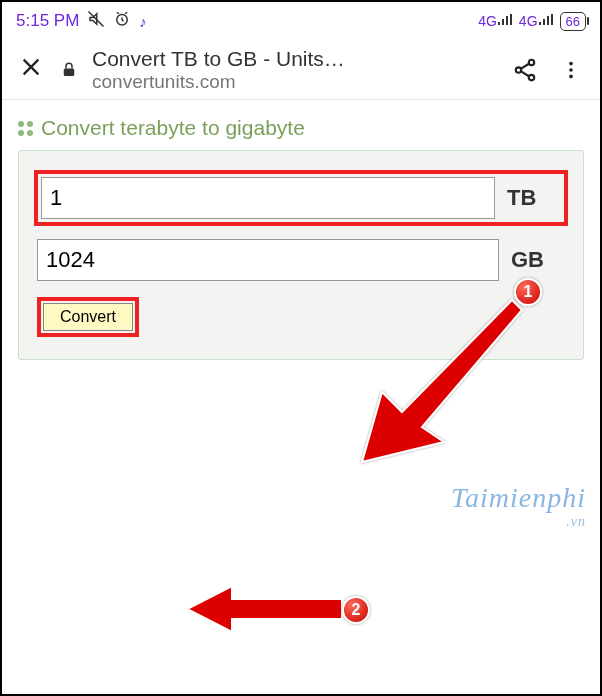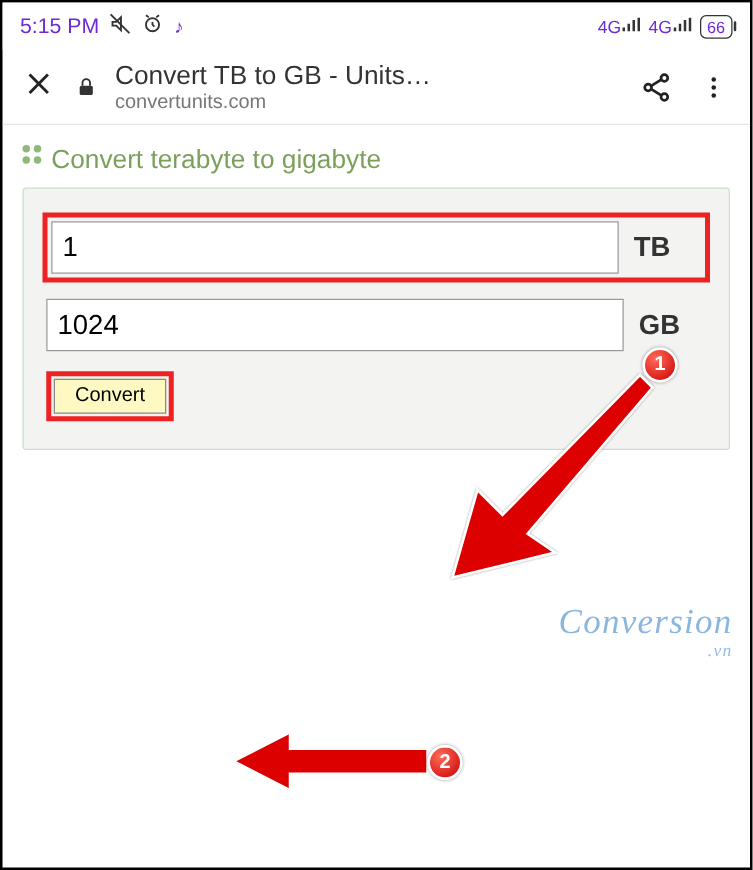--- a/index.html
+++ b/index.html
@@ -59,41 +59,42 @@
     .lock-ic { display: flex; align-items: center; color: #333; }
     .urlblock { flex: 1; min-width: 0; overflow: hidden; }
     .urltitle {
       font-size: 21px;
       color: #333;
       white-space: nowrap;
       overflow: hidden;
       text-overflow: ellipsis;
     }
     .urldomain {
-      font-size: 16px;
+      font-size: 19px;
       color: #777;
     }
     .share-ic, .menu-ic {
       cursor: pointer;
       padding: 4px;
       display: flex;
       align-items: center;
     }
     .content {
       padding: 16px;
     }
     .pagetitle {
       color: #3e8a94;
       font-size: 29px;
       font-weight: 600;
       line-height: 1.2;
       margin-bottom: 110px;
     }
     .section-header {
       display: flex;
+      align-items: center;
       gap: 8px;
       margin-bottom: 10px;
     }
     .dots4 {
       display: grid;
       grid-template-columns: repeat(2, 6px);
       grid-template-rows: repeat(2, 6px);
       gap: 3px;
     }
     .dots4 span {
@@ -286,15 +287,15 @@
 </div>
 
 <svg class="anno" style="left:180px; top:582px; width:170px; height:50px;" viewBox="0 0 170 50">
   <polygon points="160,15 160,35 50,35 50,48 5,25 50,2 50,15" fill="#d00" stroke="#fff" stroke-width="2"></polygon>
 </svg>
 <div class="anno" style="left:340px; top:594px;">
   <div class="circ">2</div>
 </div>
 
 <div class="watermark">
-  <span>Conversion</span>
+  <span>Taimienphi</span>
   <span class="vn">.vn</span>
 </div>
 
 </body></html>

